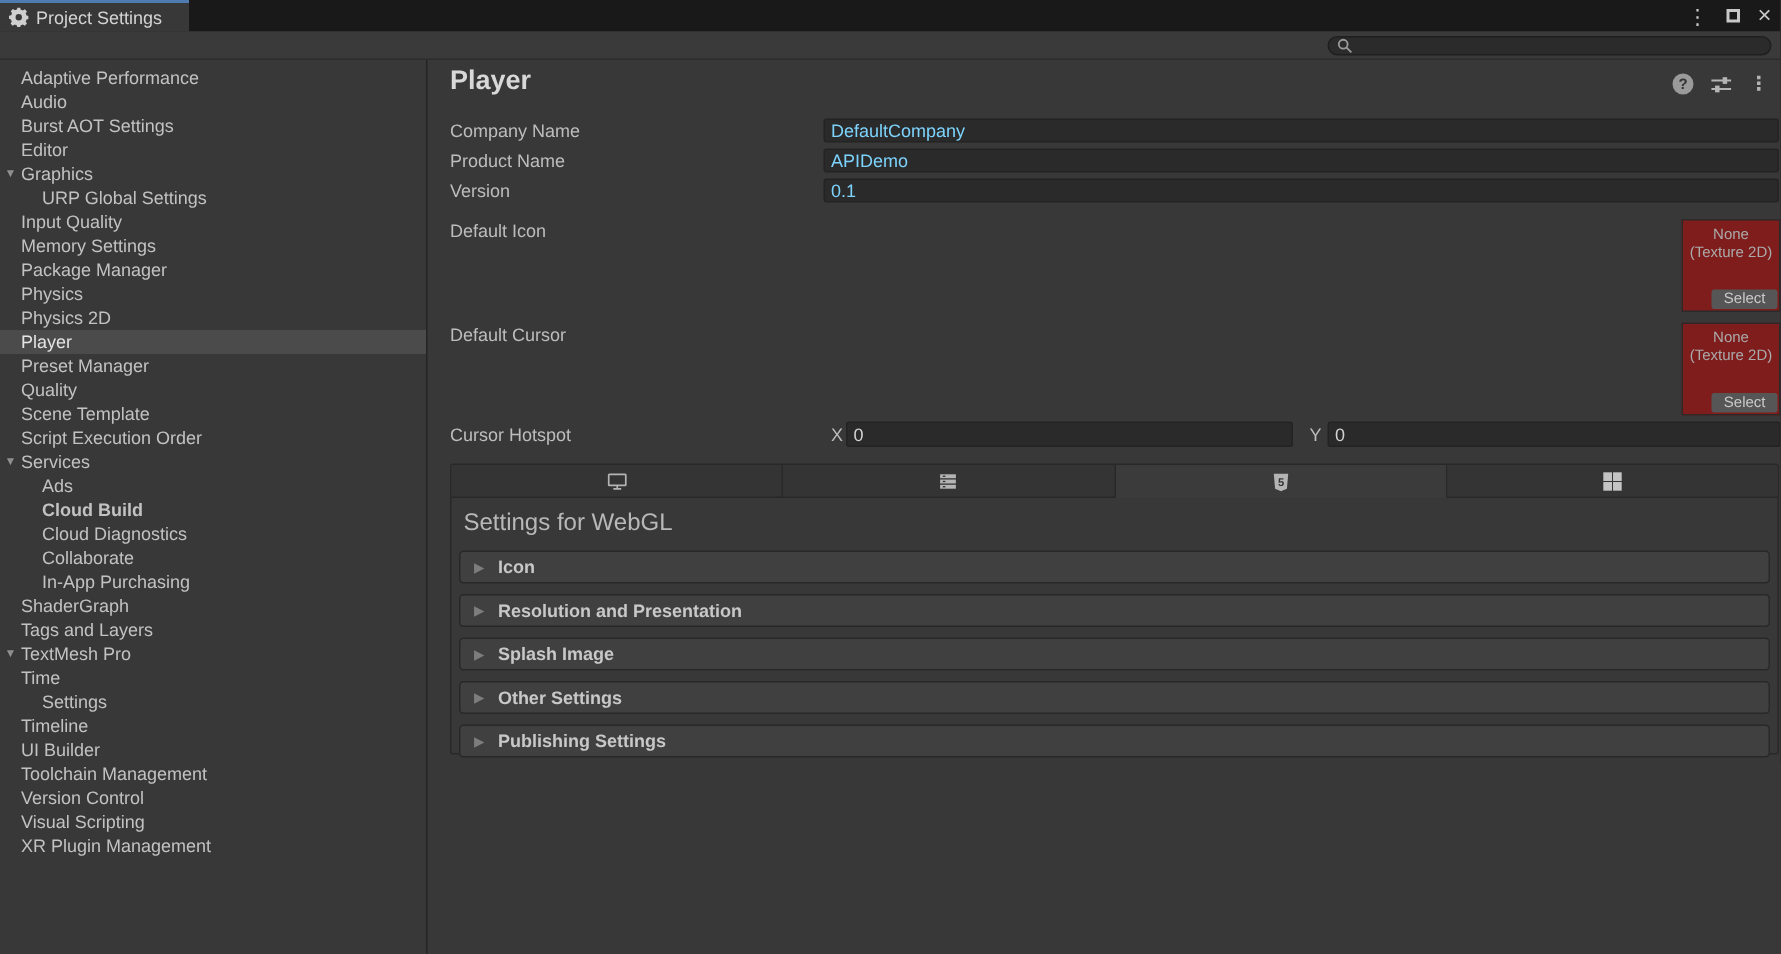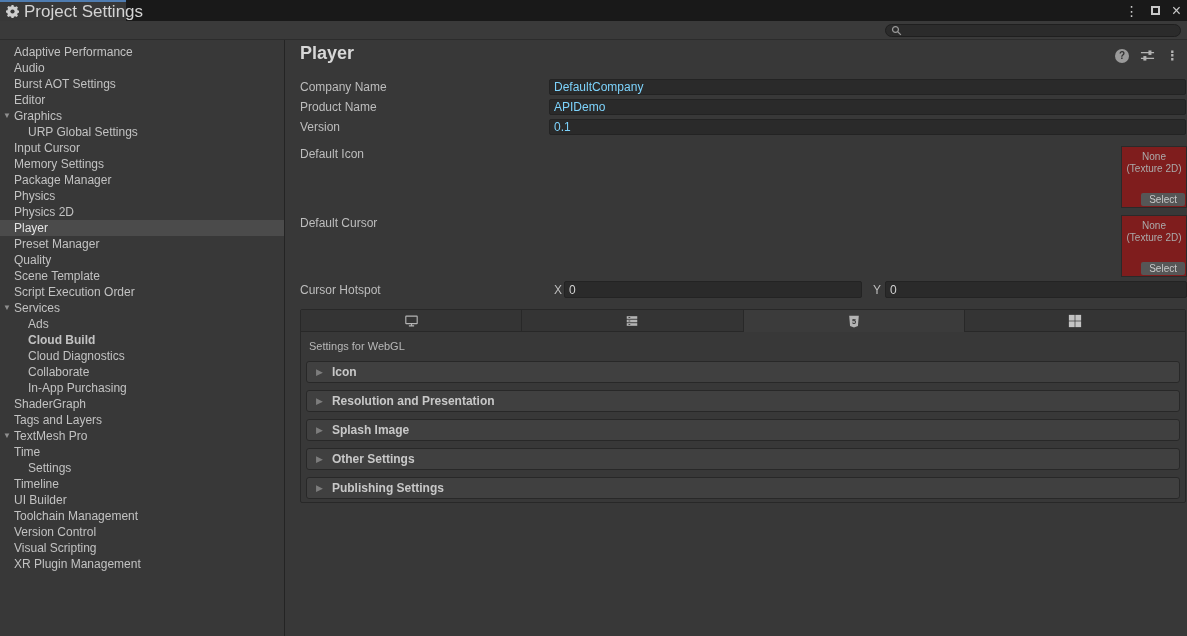--- a/index.html
+++ b/index.html
@@ -11,21 +11,21 @@
     --tab-unsel:#343434; --box-border:#282828; --btn:#565656;
   }
   *{margin:0;padding:0;box-sizing:border-box;font-family:"Liberation Sans","DejaVu Sans",sans-serif;cursor:default;}
   body{background:#222;}
   .window{position:relative;width:1187px;height:636px;background:var(--bg);overflow:hidden;}
 
   
   .titlebar{position:absolute;left:0;top:0;right:0;height:21px;background:var(--titlebar);}
   .doc-tab{position:absolute;left:0;top:0;width:126px;height:21px;background:var(--bg);
     border-top:2px solid var(--accent);display:flex;align-items:center;gap:5px;padding-left:6px;}
-  .tab-label{font-size:17px;color:#d4d4d4;white-space:nowrap;}
+  .tab-label{font-size:12px;color:#d4d4d4;white-space:nowrap;}
   .win-controls{position:absolute;right:6px;top:0;height:21px;display:flex;align-items:center;gap:12px;}
   .wc{color:#c8c8c8;font-size:14px;line-height:1;}
   .maxbox{width:9px;height:9px;border:2px solid #c8c8c8;}
   .closex{font-size:16px;}
 
   
   .toolbar{position:absolute;left:0;top:21px;right:0;height:19px;background:#3a3a3a;border-bottom:1px solid #2c2c2c;}
   .searchbox{position:absolute;right:6px;top:3px;width:296px;height:13px;background:#2b2b2b;
     border:1px solid #1f1f1f;border-radius:8px;display:flex;align-items:center;padding:0 5px;gap:4px;}
   .search-input{flex:1;background:transparent;border:none;outline:none;color:#cfcfcf;font-size:11px;height:11px;}
@@ -63,21 +63,21 @@
 
   
   .platform-box{position:absolute;left:14px;top:269px;right:1px;height:194px;
     border:1px solid var(--box-border);border-radius:2px;background:var(--bg);}
   .tab-strip{display:flex;height:22px;}
   .ptab{flex:1;display:flex;align-items:center;justify-content:center;background:var(--tab-unsel);
     border-right:1px solid var(--box-border);border-bottom:1px solid var(--box-border);}
   .ptab:last-child{border-right:none;}
   .ptab.selected{background:#3b3b3b;border-bottom:none;}
   .platform-content{padding:7px 5px 0 5px;}
-  .settings-for{font-size:11px;color:#b8b8b8;margin:1px 2px 9px 3px;}
+  .settings-for{font-size:16px;color:#b8b8b8;margin:1px 2px 9px 3px;}
   .section-bar{height:22px;background:var(--section-bg);border:1px solid var(--section-border);border-radius:3px;
     margin-bottom:7px;display:flex;align-items:center;padding-left:9px;gap:9px;}
   .section-bar .tri{font-size:9px;color:#7d7d7d;}
   .section-bar .stitle{font-size:12px;font-weight:700;color:#c8c8c8;}
   svg{display:block;}
 </style>
 </head>
 <body>
 
 <div class="window">
@@ -131,21 +131,21 @@
       <div class="side-item" style="padding-left: 14px;">
     <span class="tri">▼</span>
     <span class="lbl">Graphics</span>
   </div>
       <div class="side-item" style="padding-left: 28px;">
     
     <span class="lbl">URP Global Settings</span>
   </div>
       <div class="side-item" style="padding-left: 14px;">
     
-    <span class="lbl">Input Cursor</span>
+    <span class="lbl">Input Quality</span>
   </div>
       <div class="side-item" style="padding-left: 14px;">
     
     <span class="lbl">Memory Settings</span>
   </div>
       <div class="side-item" style="padding-left: 14px;">
     
     <span class="lbl">Package Manager</span>
   </div>
       <div class="side-item" style="padding-left: 14px;">

